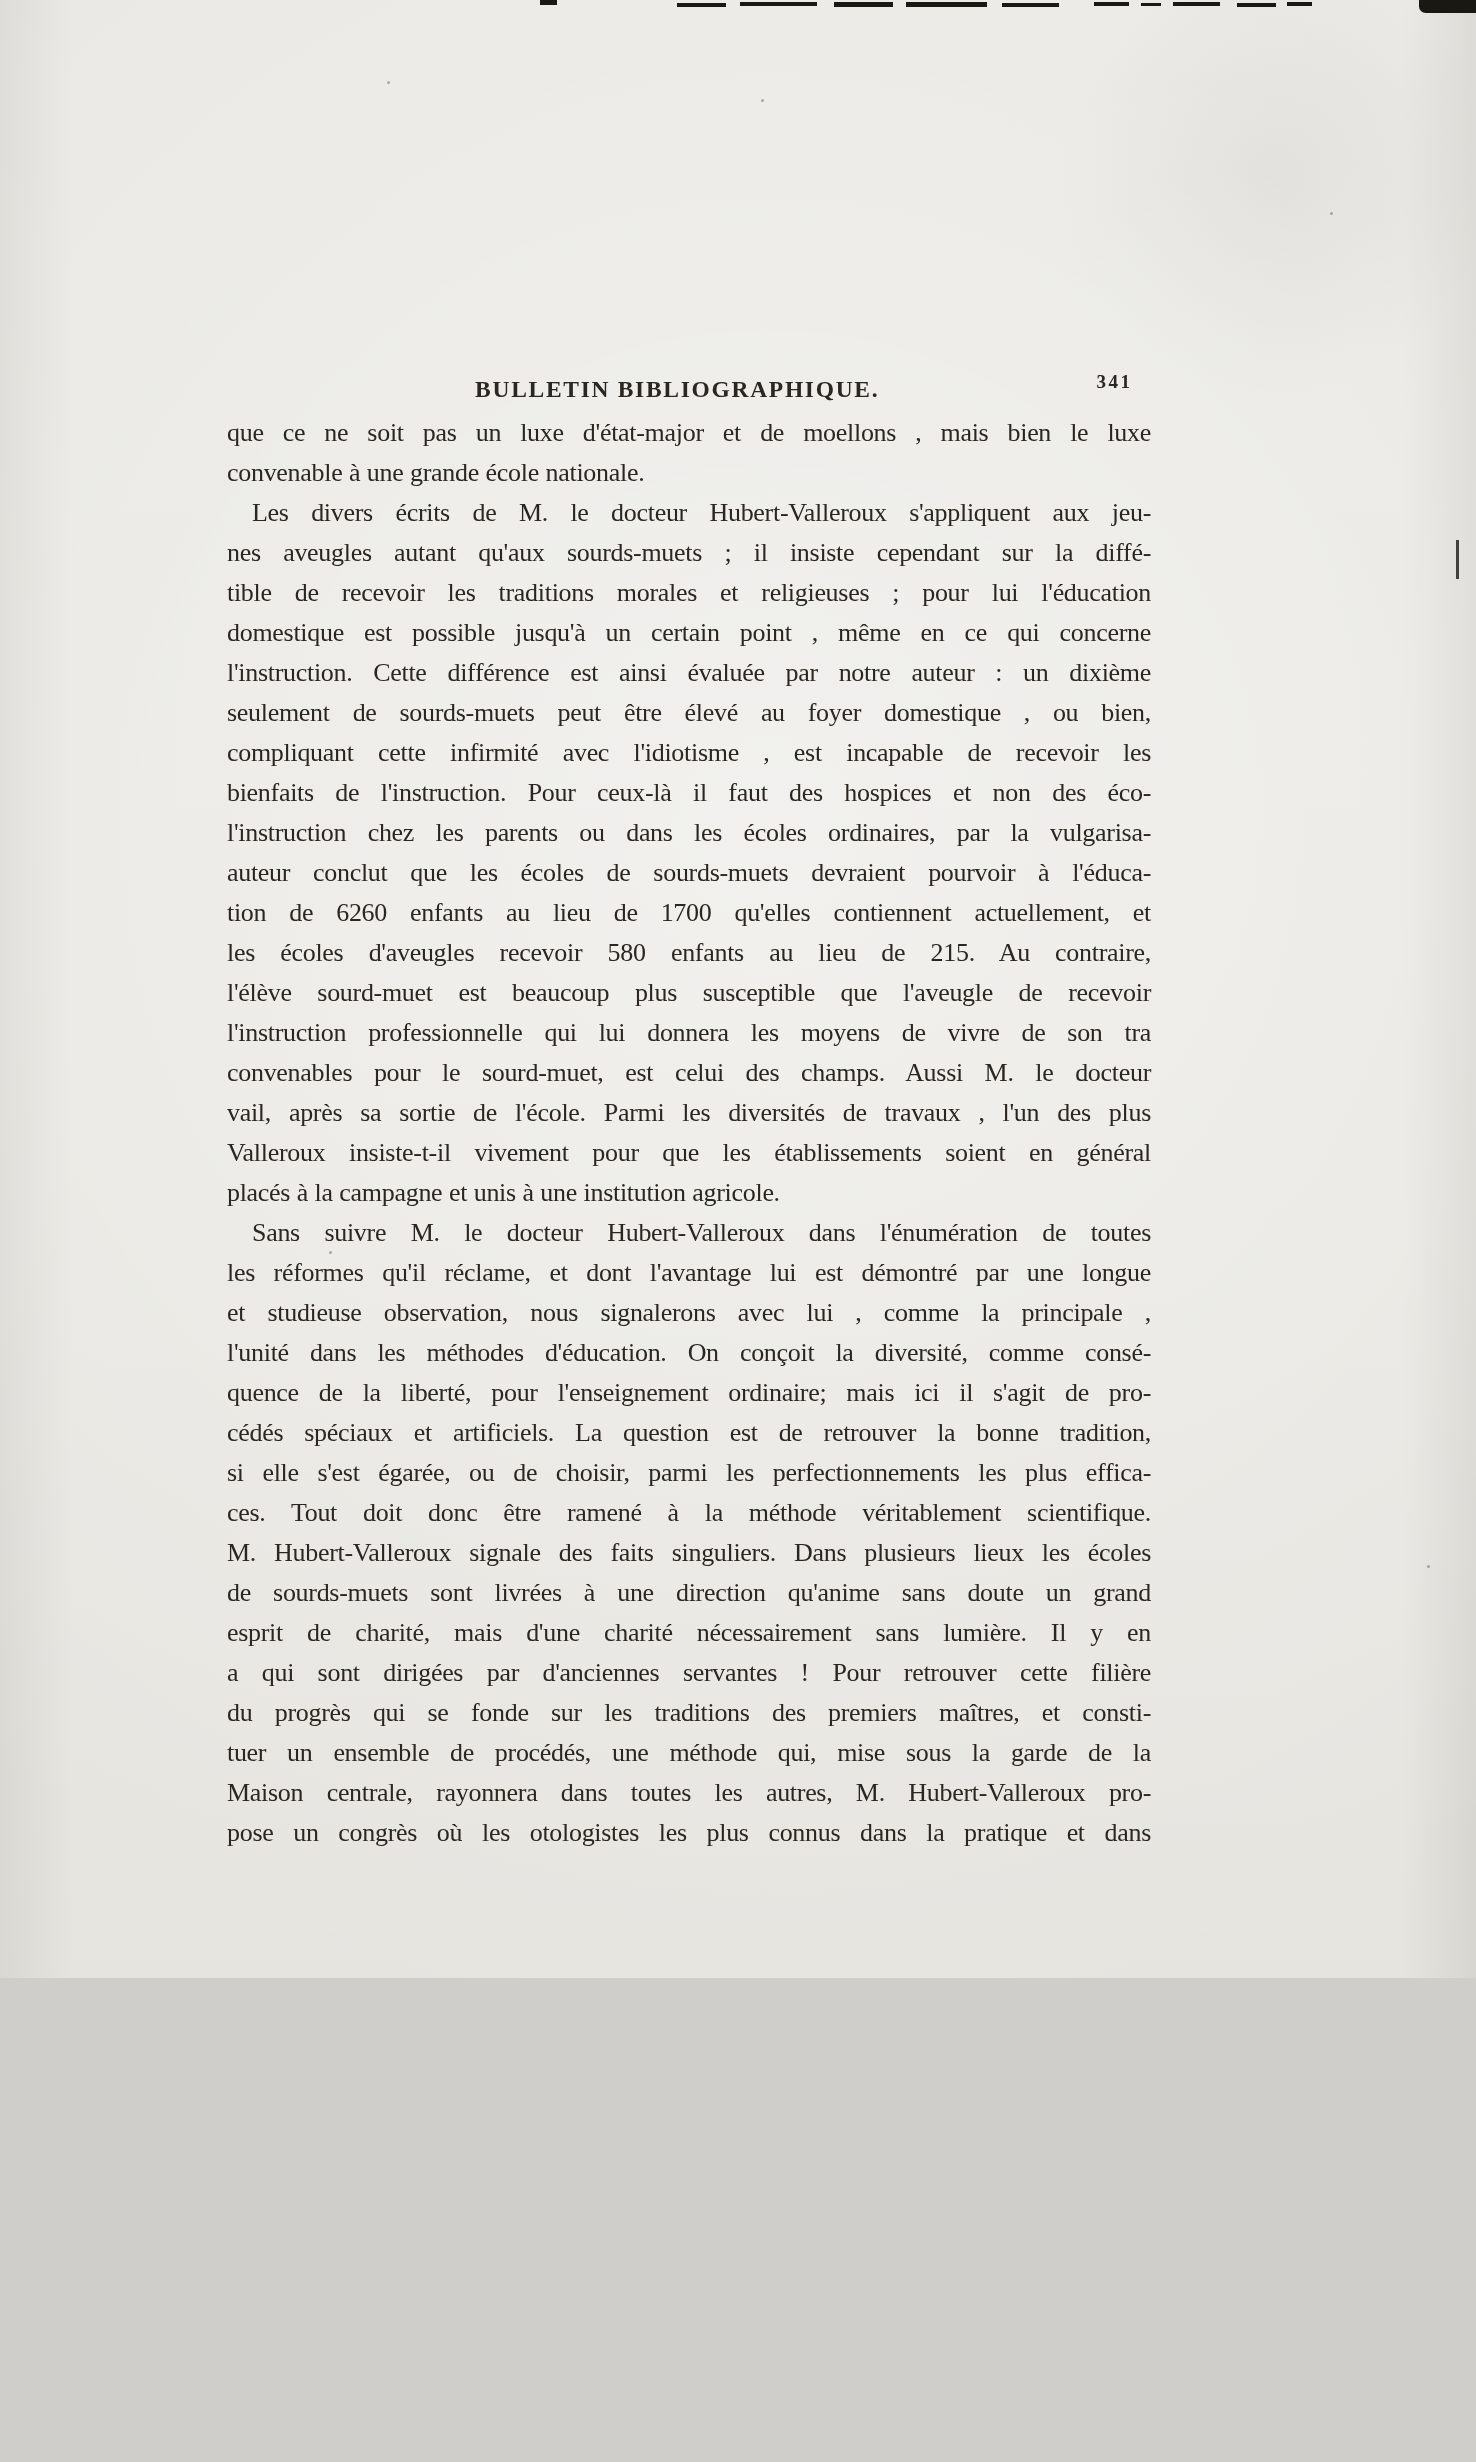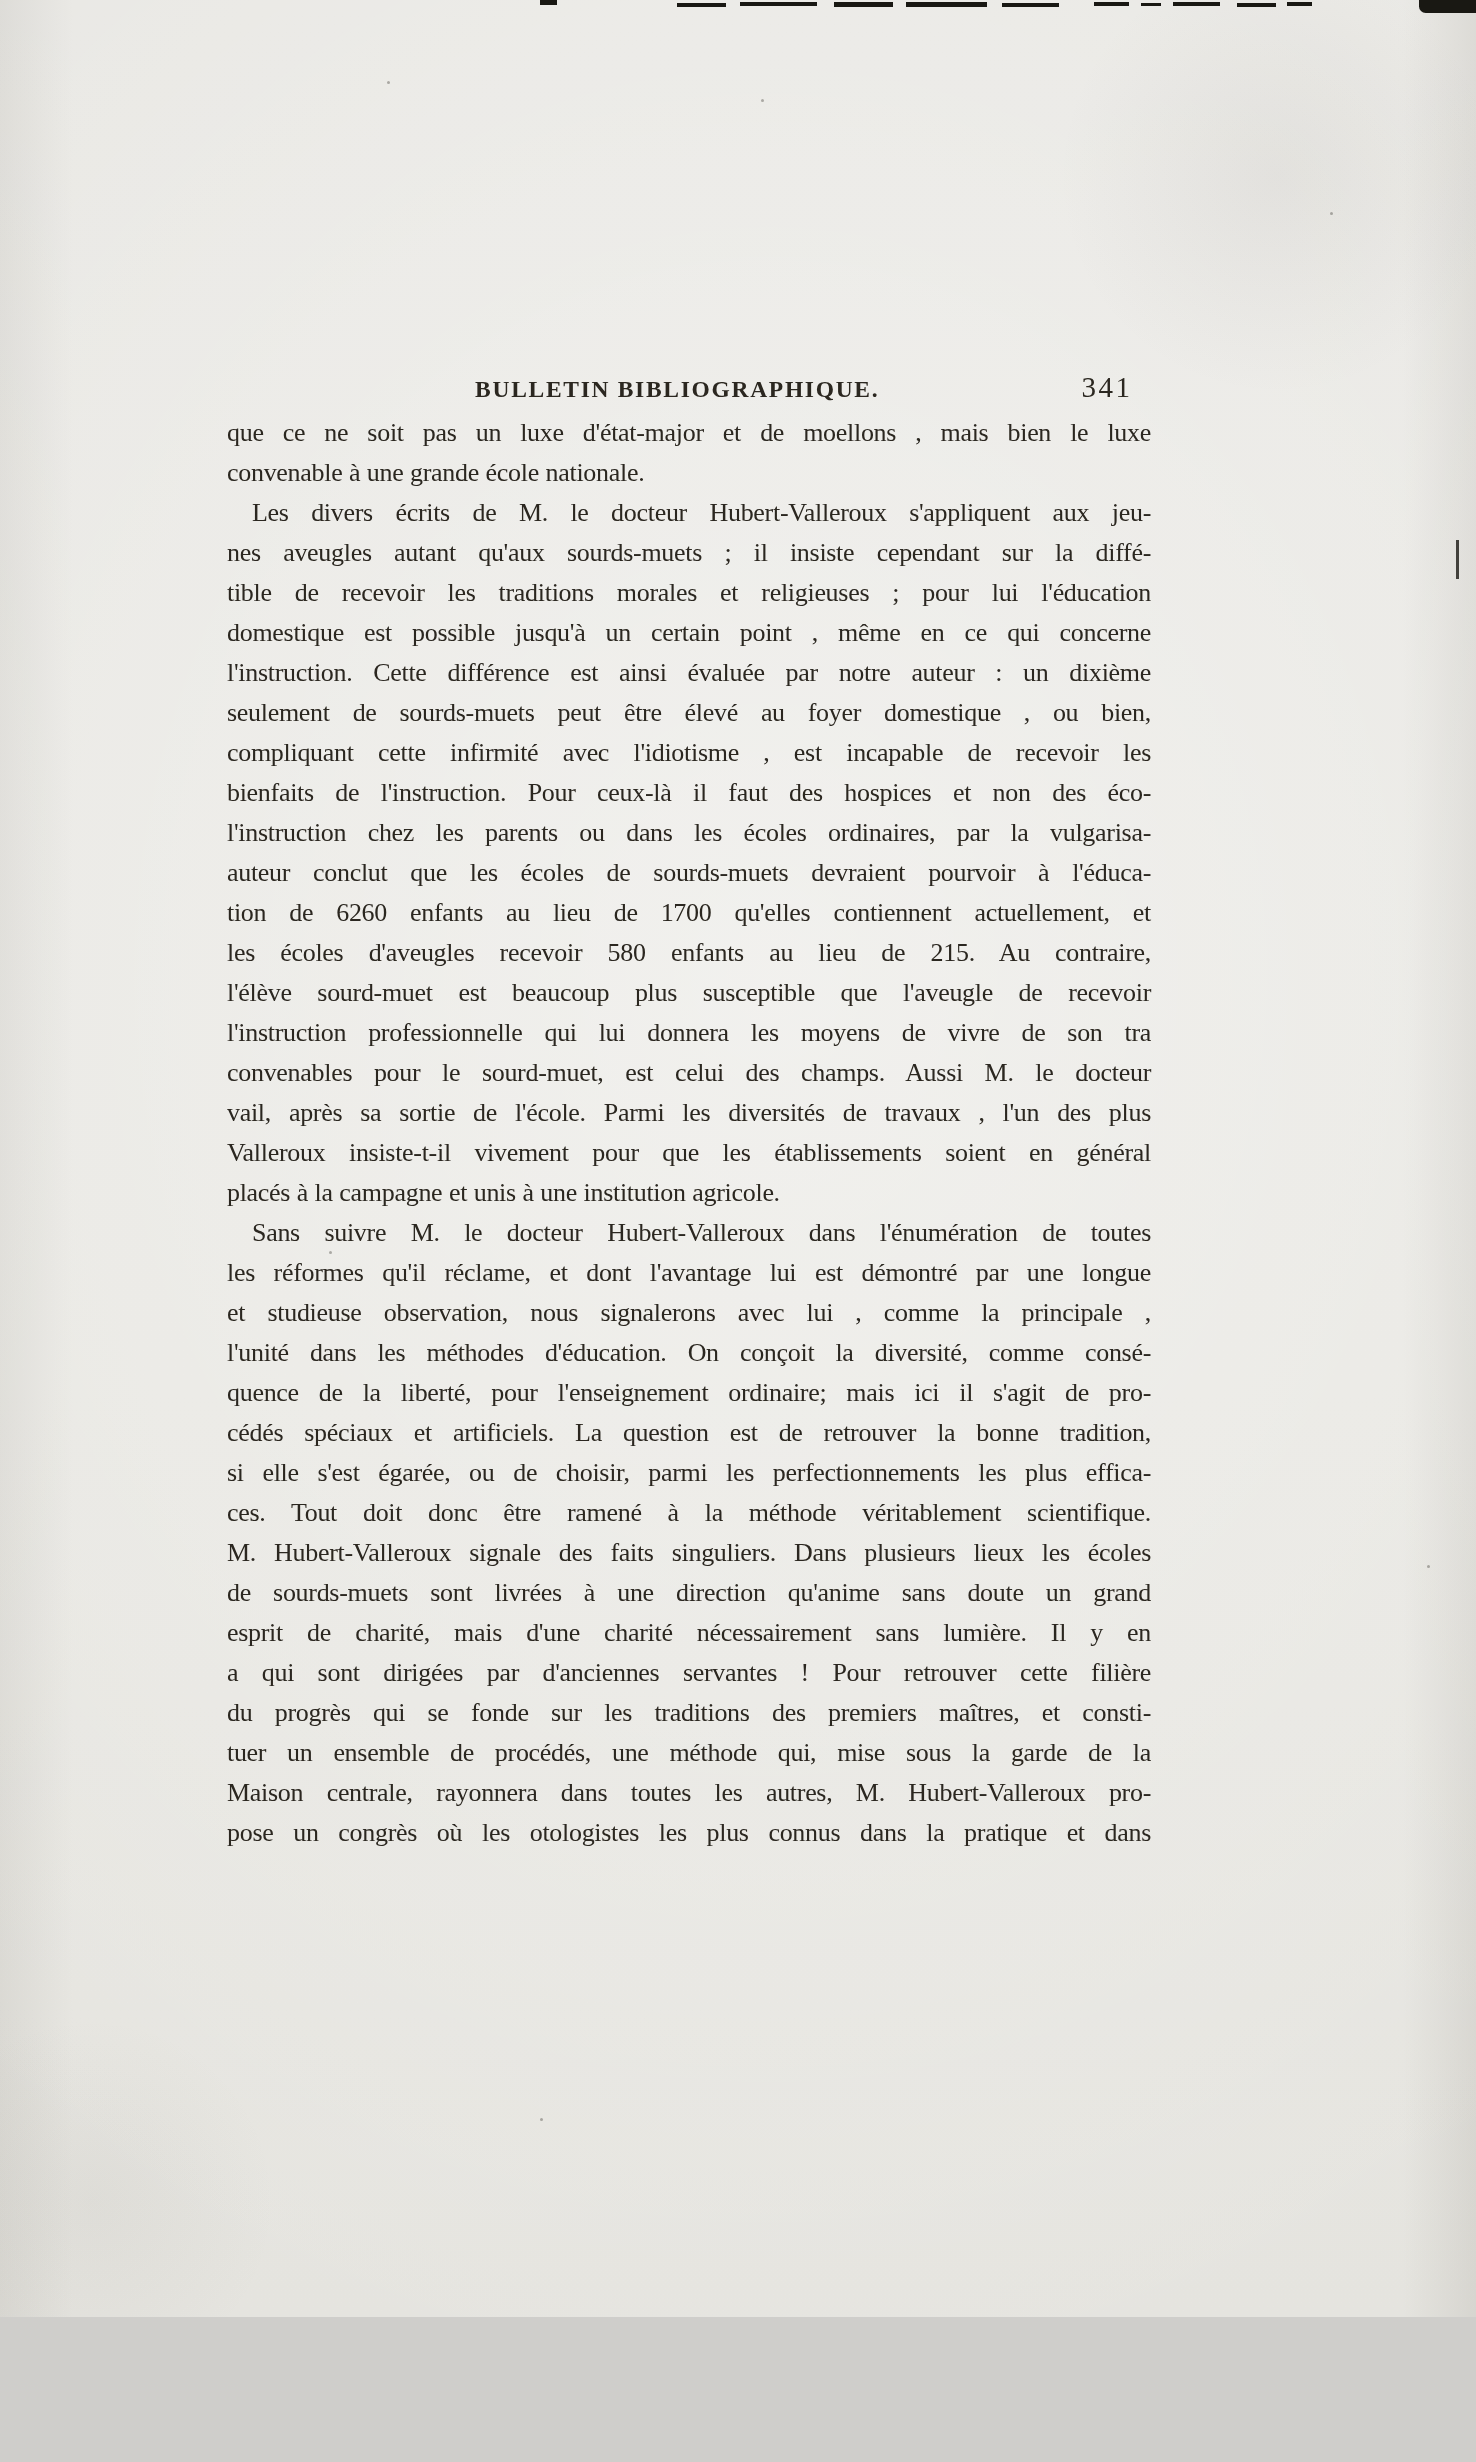--- a/index.html
+++ b/index.html
@@ -1,40 +1,40 @@
 <!DOCTYPE html>
 <html style="--paper: #e9e8e4; --ink: #2b2720;font-size:13.4px"><head>
 <meta charset="utf-8">
 <style>
   html, body { margin: 0; padding: 0; background: #cfcecb; }
 
   .page {
     position: relative;
     width: 1477px;
-    height: 2317px;
+    height: 1978px;
     overflow: hidden;
     color: var(--ink, #2b2720);
     font-family: "Liberation Serif", "DejaVu Serif", serif;
     background:
       radial-gradient(ellipse 120% 90% at 52% 42%, rgba(255,255,255,0.40), rgba(255,255,255,0) 70%),
       radial-gradient(circle 219px at 1277px 176px, rgba(100,95,88,0.08), rgba(100,95,88,0) 100%),
       radial-gradient(circle 185px at 92px 2202px, rgba(100,95,88,0.06), rgba(100,95,88,0) 100%),
       linear-gradient(90deg, rgba(110,105,95,0.10) 0%, rgba(110,105,95,0) 5%, rgba(110,105,95,0) 95%, rgba(110,105,95,0.12) 100%),
       linear-gradient(180deg, var(--paper, #e9e8e4) 0%, #e8e7e2 60%, #e5e4df 100%);
   }
 
   .text-column { position: absolute; left: 227px; top: 376px; width: 924px; }
 
   .page-header { position: relative; height: 37px; }
   .journal-title {
     position: absolute; left: 50%; top: 0; margin-left: -11.8px;
     transform: translateX(-50%);
     font-weight: bold; font-size: 23.5px; letter-spacing: 1.7px; white-space: nowrap;
   }
-  .page-number { position: absolute; right: 18.5px; top: -5px; font-size: 29px; letter-spacing: 2.5px; }
+  .page-number { position: absolute; right: 18.5px; top: -5px; font-size: 19px; letter-spacing: 2.5px; font-weight: bold; }
 
   .text-body {
     margin-top: 0;
     font-size: 26px;
     line-height: 40px;
     letter-spacing: -0.3px;
     word-spacing: 0.4px;
   }
   .line { text-align: justify; text-align-last: justify; }
   .line.para-end { text-align-last: left; }

